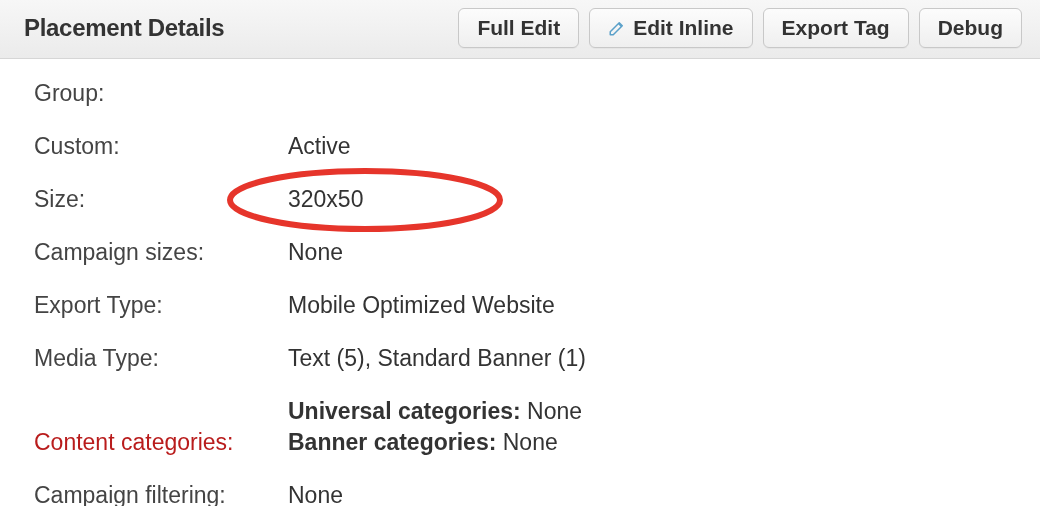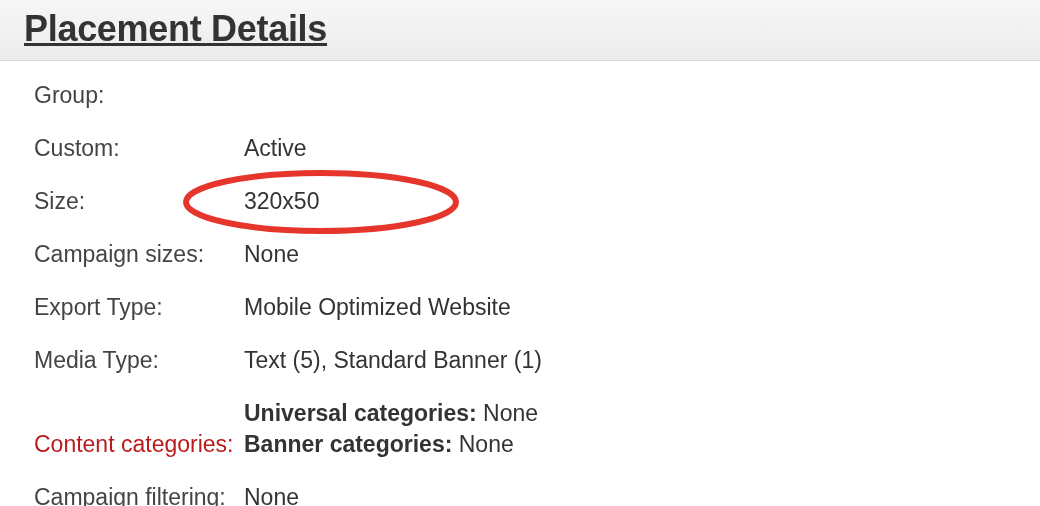--- a/index.html
+++ b/index.html
@@ -12,25 +12,24 @@
     }
     .header {
       display: flex;
       align-items: center;
       justify-content: space-between;
       padding: 8px 18px 10px 24px;
       background: linear-gradient(#f7f7f7, #ebebeb);
       border-bottom: 1px solid #d6d6d6;
     }
     .title {
-      font-size: 36px;
+      font-size: 24px;
       font-weight: 700;
       color: #333;
       letter-spacing: -0.3px;
-      text-decoration: underline;
     }
     .toolbar { display: flex; gap: 10px; }
     .btn {
       background: linear-gradient(#fcfcfc, #efefef);
       border: 1px solid #c8c8c8;
       border-radius: 6px;
       padding: 7px 18px;
       font-size: 21px;
       font-weight: 600;
       color: #333;
@@ -54,40 +53,61 @@
       color: #444;
       width: 210px;
       flex-shrink: 0;
       line-height: 1.35;
     }
     .lbl.link { color: #b91c1c; }
     .val {
       font-size: 23px;
       color: #333;
       line-height: 1.35;
+      margin-left: 44px;
     }
     .val .bold { font-weight: 700; }
     .size-wrap {
       position: relative;
       display: inline-block;
     }
     .circle-svg {
       position: absolute;
       top: -21px;
       left: -67px;
       width: 288px;
       height: 74px;
       pointer-events: none;
     }
   </style>
 </head>
 <body>
 
 <div class="header">
   <div class="title">Placement Details</div>
+  <div class="toolbar">
+    <button class="btn">
+      <span>Full Edit</span>
+    </button>
+    <button class="btn">
+      <span class="pencil">
+        <svg width="18" height="18" viewBox="0 0 24 24">
+          <path d="M3 21 L3 17 L15 5 L19 9 L7 21 Z" fill="none" stroke="#5aa0c9" stroke-width="2" stroke-linejoin="round"></path>
+          <path d="M14 6 L18 10" stroke="#5aa0c9" stroke-width="2"></path>
+        </svg>
+      </span>
+      <span>Edit Inline</span>
+    </button>
+    <button class="btn">
+      <span>Export Tag</span>
+    </button>
+    <button class="btn">
+      <span>Debug</span>
+    </button>
+  </div>
 </div>
 
 <div class="content">
 
   <div class="row">
     <div class="lbl">Group:</div>
     <div class="val"></div>
   </div>
 
   <div class="row">

